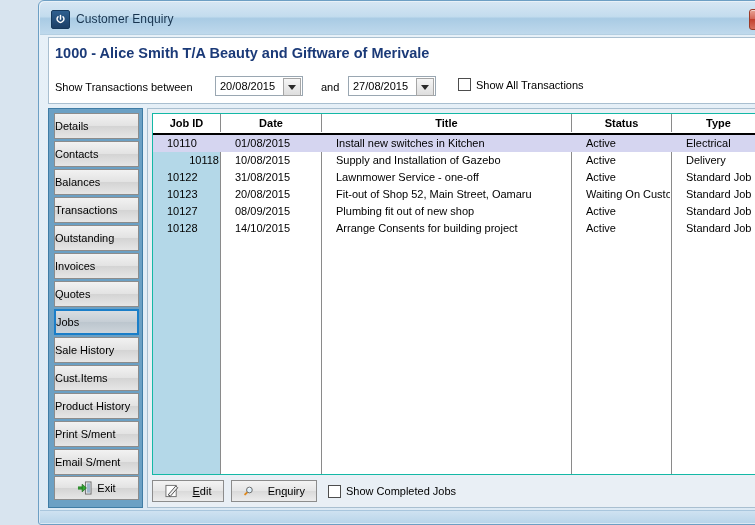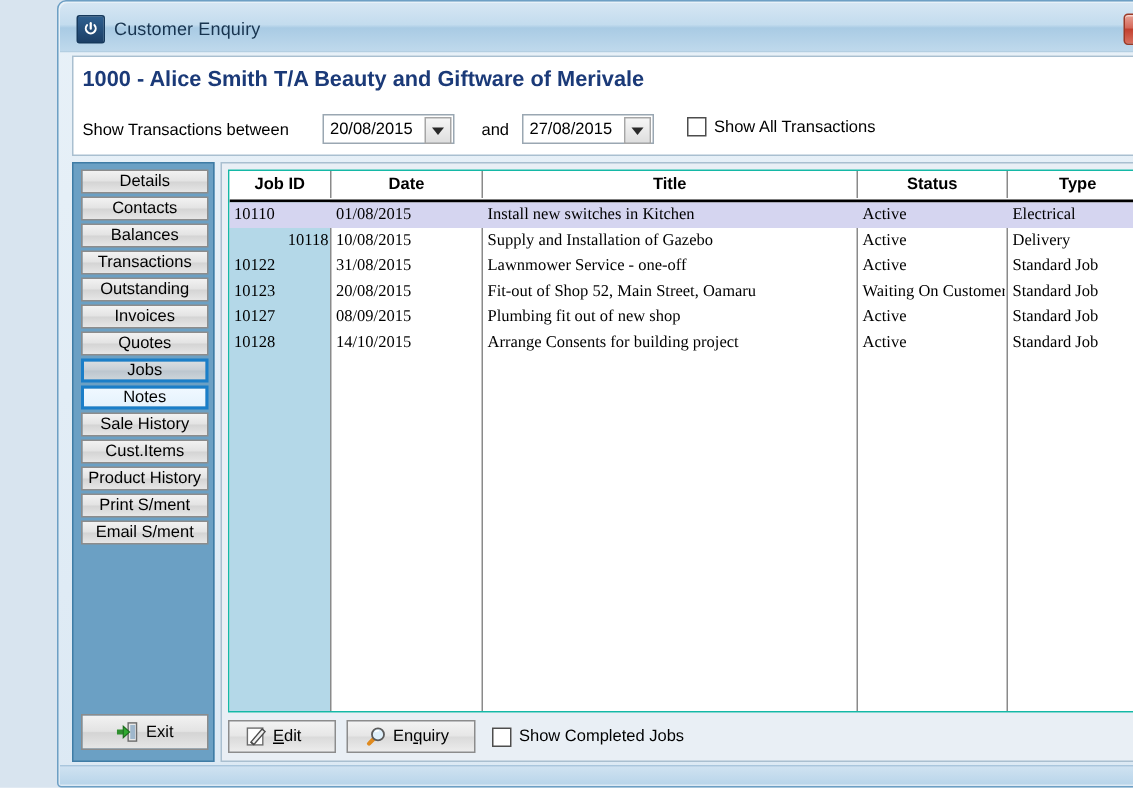--- a/index.html
+++ b/index.html
@@ -89,24 +89,24 @@
   
   #sidebar{
     position:absolute;left:9px;top:107px;width:95px;height:400px;
     box-sizing:border-box;
     background:#6ba0c4;
     border:1px solid #3f7ca5;
     padding:4px 5px;
   }
   .sbtn{
     box-sizing:border-box;
-    width:85px;height:16px;margin-bottom:2px;
+    width:85px;height:26px;margin-bottom:2px;
     background:linear-gradient(to bottom,#f2f2f2 0%,#e3e3e3 48%,#d4d4d4 52%,#e6e6e6 100%);
     border:1px solid #8c8c8c;
-    display:flex;align-items:center;justify-content:center;
+    display:flex;align-items:center;
     font-size:11px;color:#000;white-space:nowrap;cursor:pointer;
   }
   .sbtn.selected{
     background:linear-gradient(to bottom,#d8dde1 0%,#c6ced5 48%,#bcc6ce 52%,#ccd4da 100%);
     border:2px solid #1a7ec8;
   }
   .sbtn.hover{
     background:linear-gradient(to bottom,#f0f8ff 0%,#e4f2fc 100%);
     border:2px solid #1a7ec8;
   }
@@ -144,22 +144,22 @@
     background:#b4d8e8;
   }
   .vsep{position:absolute;top:0;width:1px;height:339px;background:#8a8a8a;}
   .grow{
     position:absolute;left:0;height:17px;width:612px;
   }
   .grow.sel{background:#d5d5f0;}
   .gcell{
     position:absolute;top:0;height:19px;line-height:16px;
     font-size:11px;color:#000;
-    box-sizing:border-box;padding-left:3px;
-    overflow:hidden;white-space:nowrap;text-overflow:clip;font-family:Liberation Serif, serif;
+    box-sizing:border-box;padding-left:14px;
+    overflow:hidden;white-space:nowrap;text-overflow:clip;
   }
   
   #vscroll{
     position:absolute;right:0;top:0;width:15px;height:360px;
     background:#f4f4f4;border-left:1px solid #9d9d9d;
   }
   .sb-arrow{
     position:absolute;left:0;width:15px;height:16px;
     background:#f2f2f2;
     display:flex;align-items:center;justify-content:center;cursor:pointer;
@@ -178,21 +178,21 @@
   }
   
   #toolbar{
     position:absolute;left:4px;bottom:4px;width:628px;height:24px;
     display:flex;align-items:center;gap:7px;
   }
   .tbtn{
     box-sizing:border-box;height:22px;padding:0 11px;
     background:linear-gradient(to bottom,#f3f3f3 0%,#e6e6e6 48%,#dadada 52%,#ececec 100%);
     border:1px solid #8c8c8c;
-    display:flex;align-items:center;justify-content:flex-start;gap:4px;
+    display:flex;align-items:center;justify-content:center;gap:14px;
     font-size:11px;cursor:pointer;
   }
   .tbtn .lbl u{text-decoration:underline;}
   
   #statusbar{
     position:absolute;left:1px;bottom:1px;width:751px;height:12px;
     background:linear-gradient(to bottom,#cfe2f1,#b9d5ea);
     border-top:1px solid #a9c6dd;
   }
 </style>
@@ -263,23 +263,20 @@
           <span>Outstanding</span>
         </div>
         <div class="sbtn">
           <span>Invoices</span>
         </div>
         <div class="sbtn">
           <span>Quotes</span>
         </div>
         <div class="sbtn selected">
           <span>Jobs</span>
-        </div>
-        <div class="sbtn hover">
-          <span>Notes</span>
         </div>
         <div class="sbtn">
           <span>Sale History</span>
         </div>
         <div class="sbtn">
           <span>Cust.Items</span>
         </div>
         <div class="sbtn">
           <span>Product History</span>
         </div>

